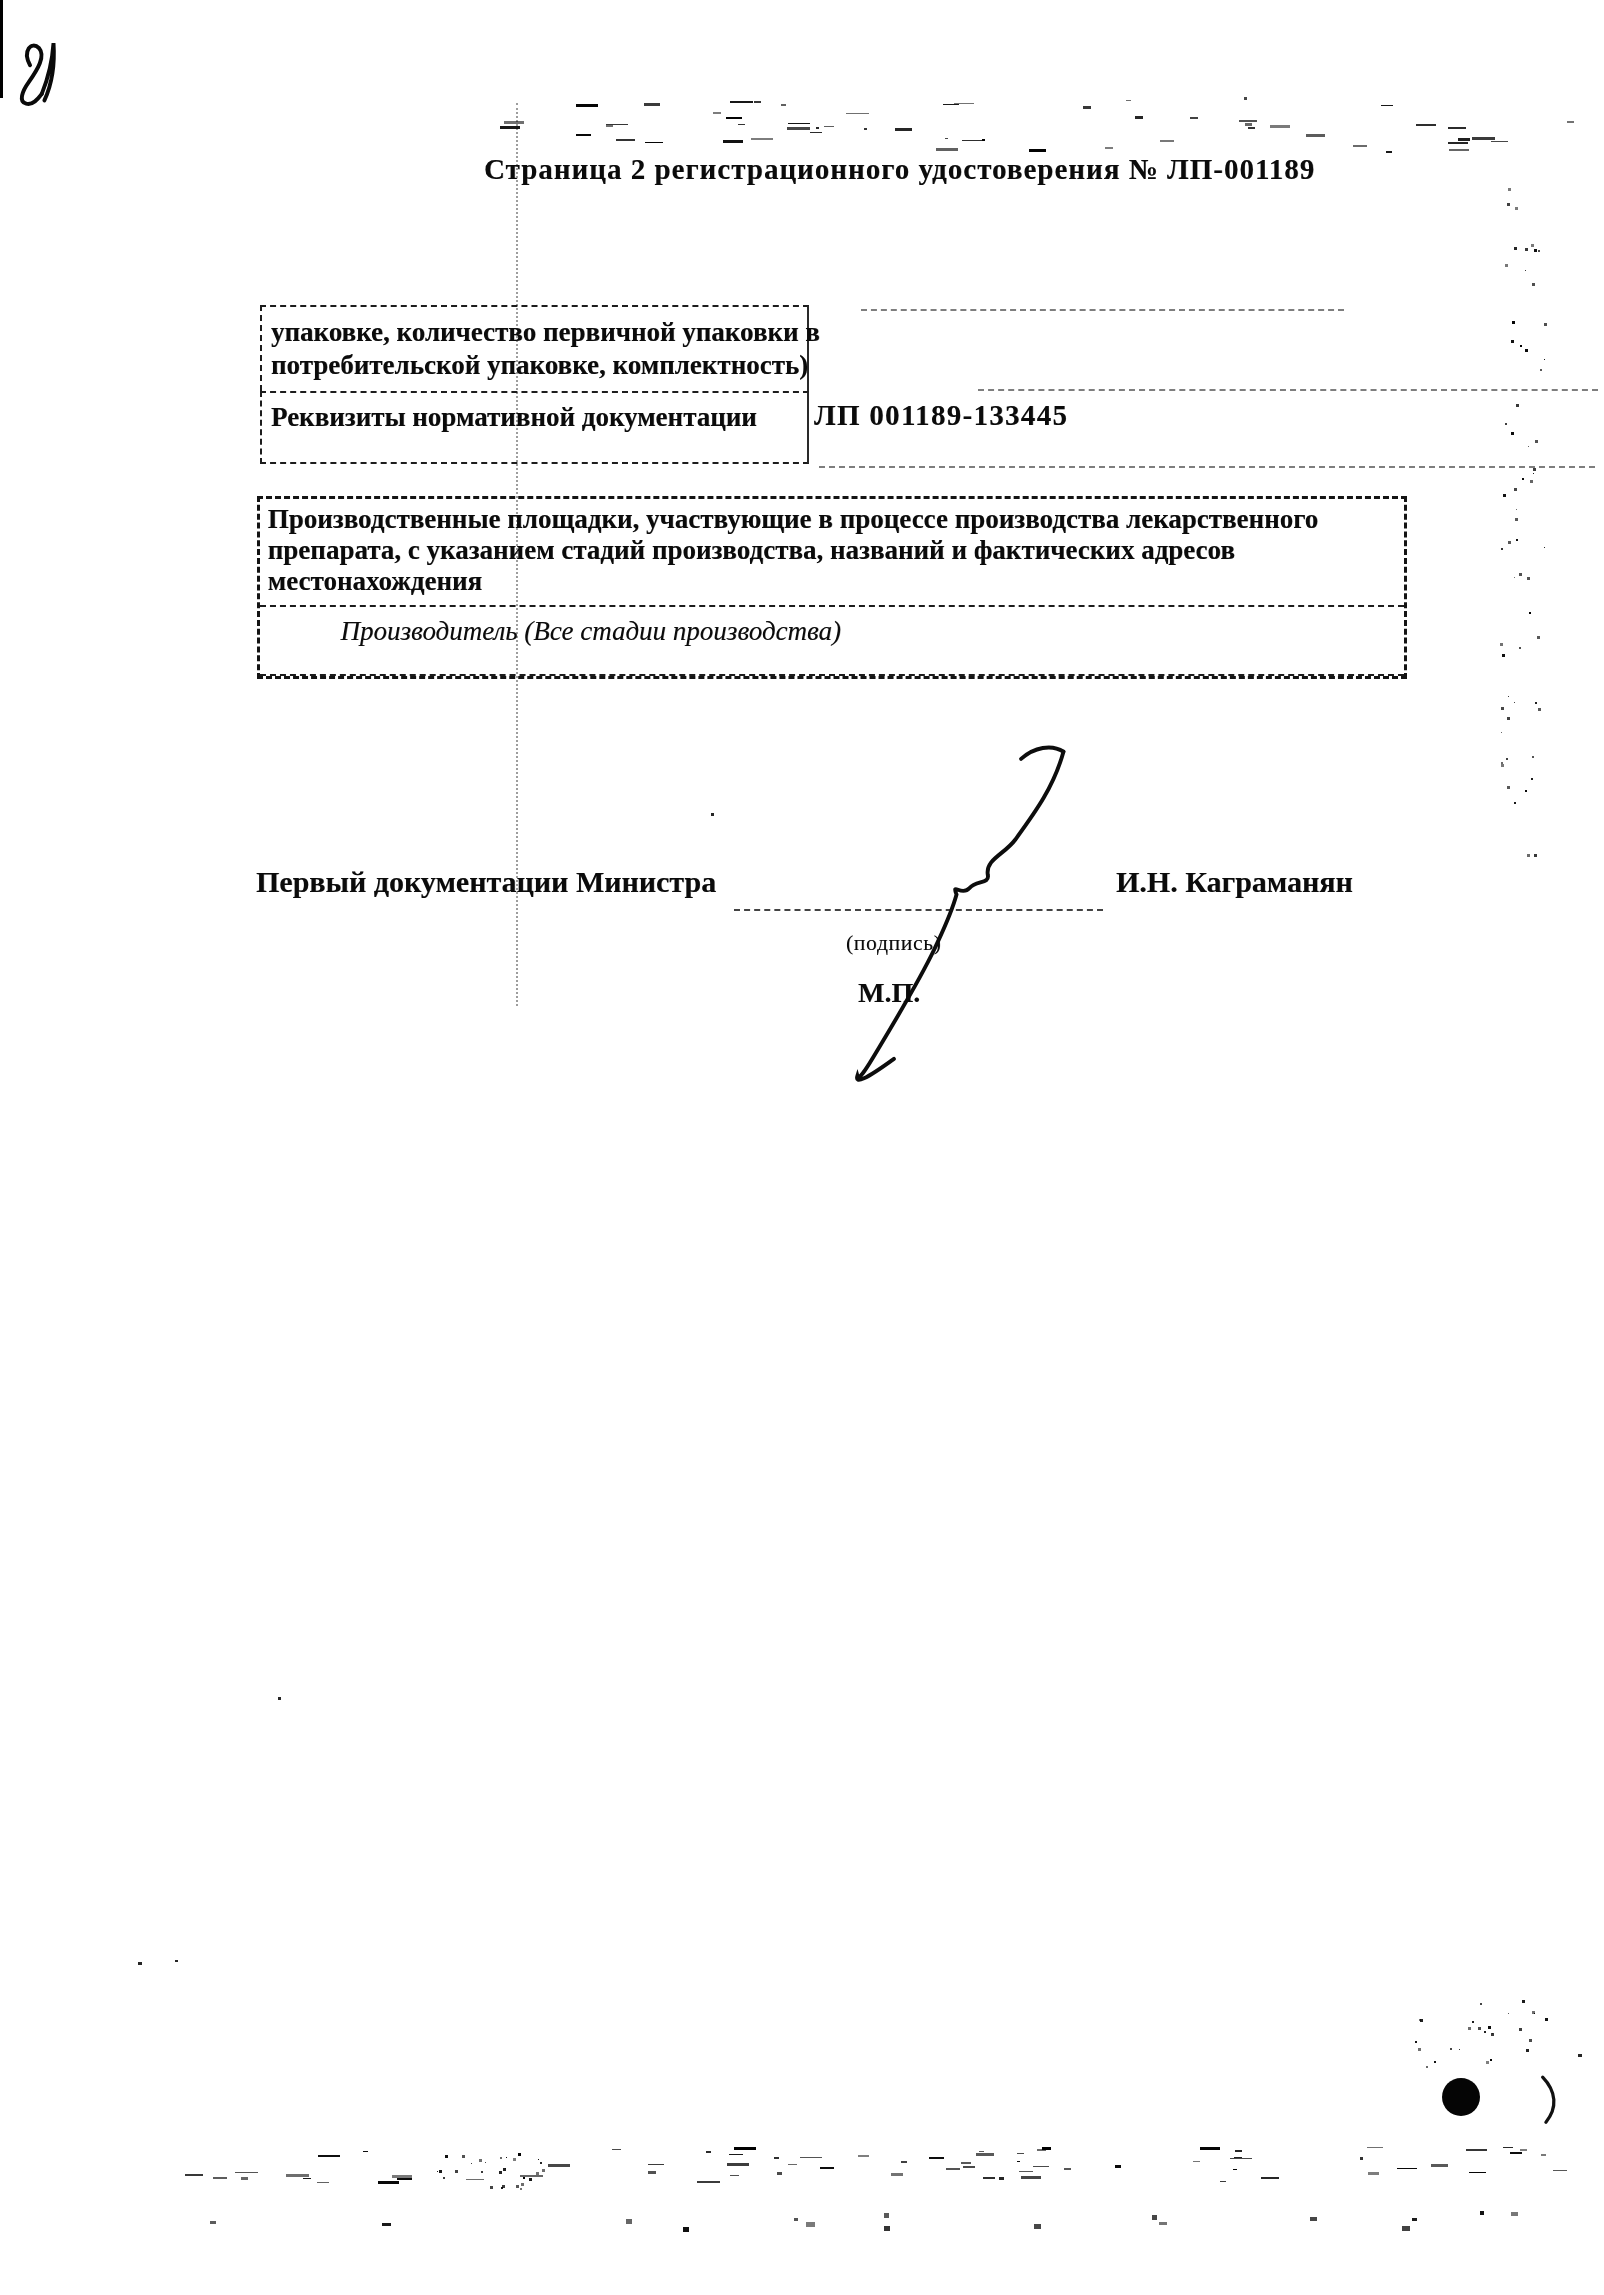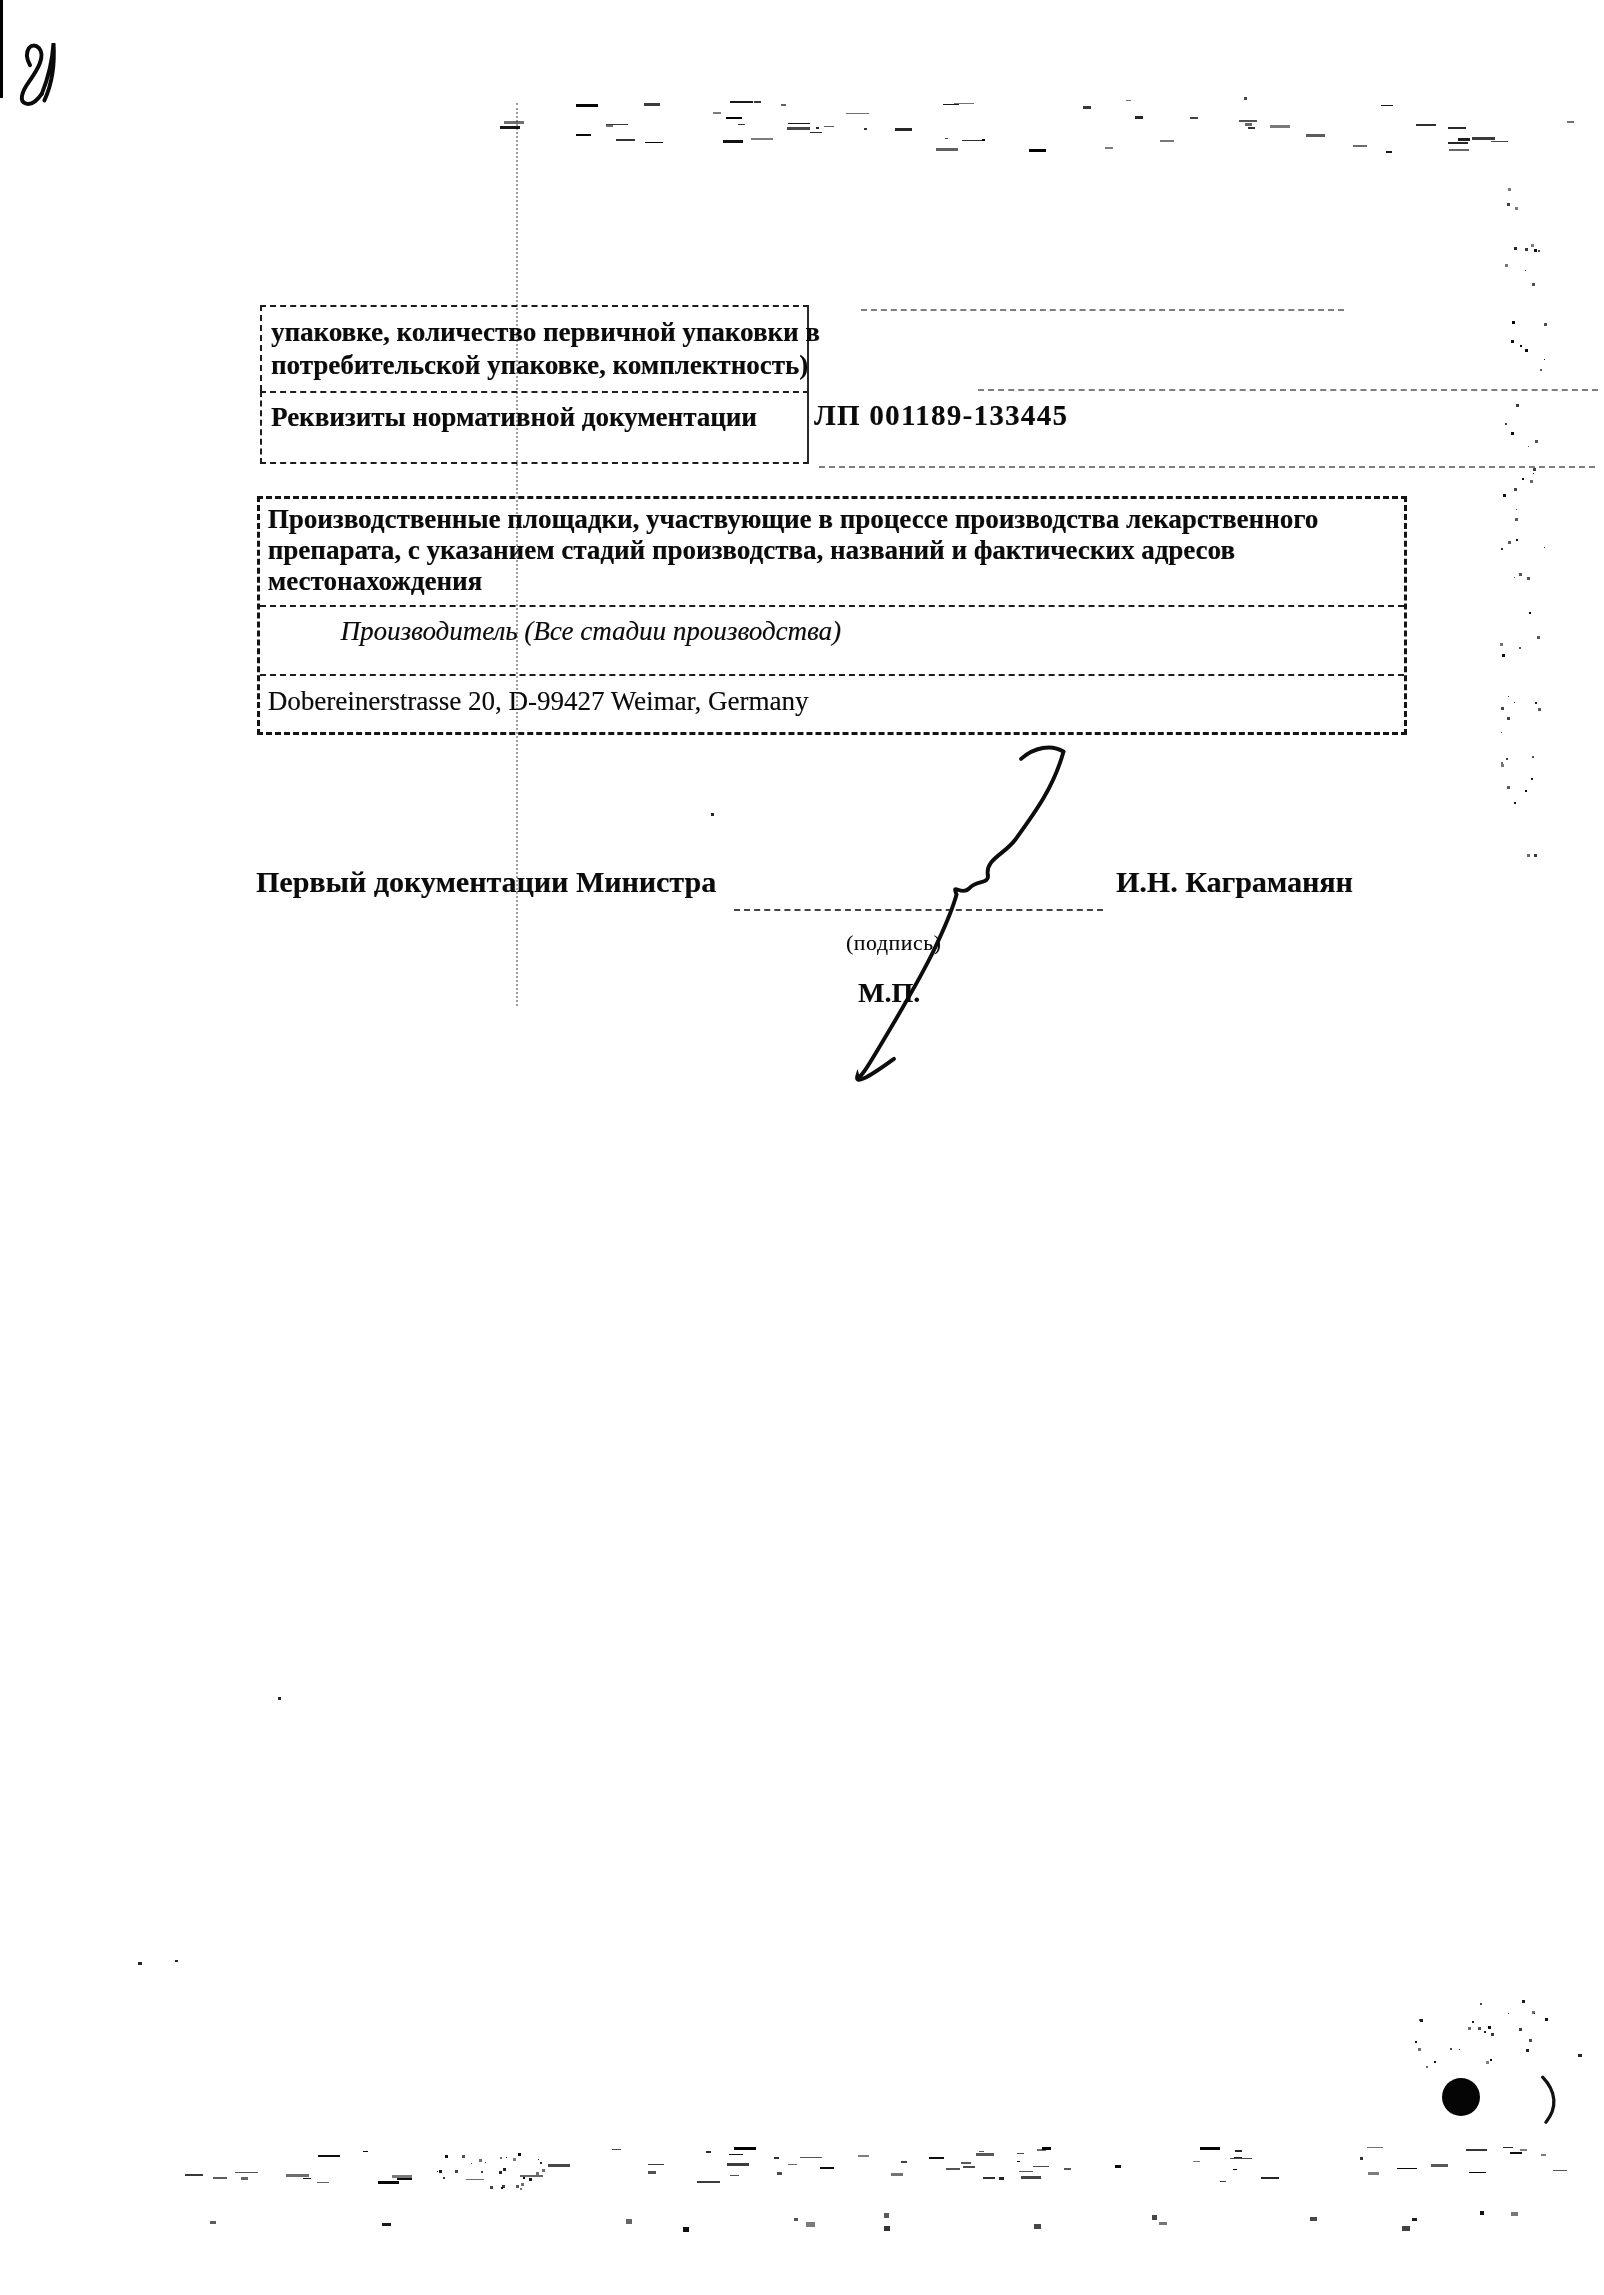--- a/index.html
+++ b/index.html
@@ -91,20 +91,21 @@
                C1518 1356 1497 1350 1487 1362
                C1475 1376 1459 1352 1467 1372
                C1459 1402 1445 1430 1433 1456
                C1407 1510 1369 1572 1339 1622
                C1327 1642 1317 1657 1315 1650
                C1311 1663 1327 1656 1371 1624"></path>
     </g>
     <path d="M2366 3186 C2387 3208 2389 3233 2371 3255" stroke="#111" stroke-width="5" fill="none" stroke-linecap="round"></path>
   </svg>
 
+  <div class="abs page-header scan-text">Страница 2 регистрационного удостоверения № ЛП-001189</div>
 
   <div class="abs fold-line"></div>
 
   <div class="abs t1">
     <div class="t1-cell t1-row1">
       <span class="line scan-text">упаковке, количество первичной упаковки в</span>
       <span class="line scan-text">потребительской упаковке, комплектность)</span>
     </div>
     <div class="t1-cell t1-row2">
       <span class="line scan-text">Реквизиты нормативной документации</span>
@@ -114,21 +115,20 @@
 
   <div class="abs frag" style="left:861px; top:309px; width:483px;"></div>
   <div class="abs frag" style="left:978px; top:389px; width:620px;"></div>
   <div class="abs frag" style="left:819px; top:466px; width:776px;"></div>
 
   <div class="abs t2">
     <div class="t2-head scan-text">Производственные площадки, участвующие в процессе производства лекарственного препарата, с указанием стадий производства, названий и фактических адресов местонахождения</div>
     <div class="t2-producer">
       <div class="t2-producer-label scan-text">Производитель (Все стадии производства)</div>
     </div>
-    <div class="t2-address scan-text">Dobereinerstrasse 20, D-99427 Weimar, Germany</div>
   </div>
 
   <div class="abs sig-title scan-text">Первый документации Министра</div>
   <div class="abs sig-line"></div>
   <div class="abs sig-caption scan-text">(подпись)</div>
   <div class="abs seal-label scan-text">М.П.</div>
   <div class="abs sig-name scan-text">И.Н. Каграманян</div>
 
   <div class="abs stamp-dot"></div>
 

